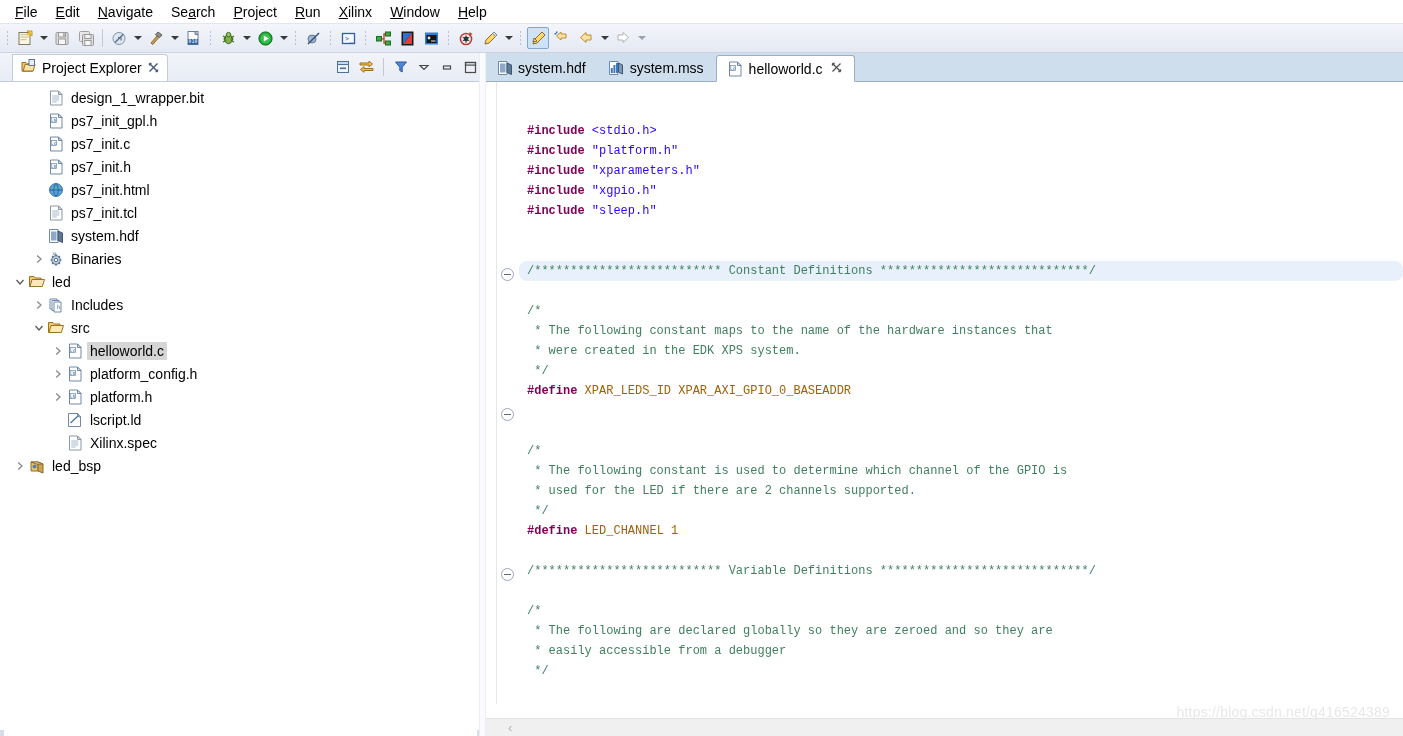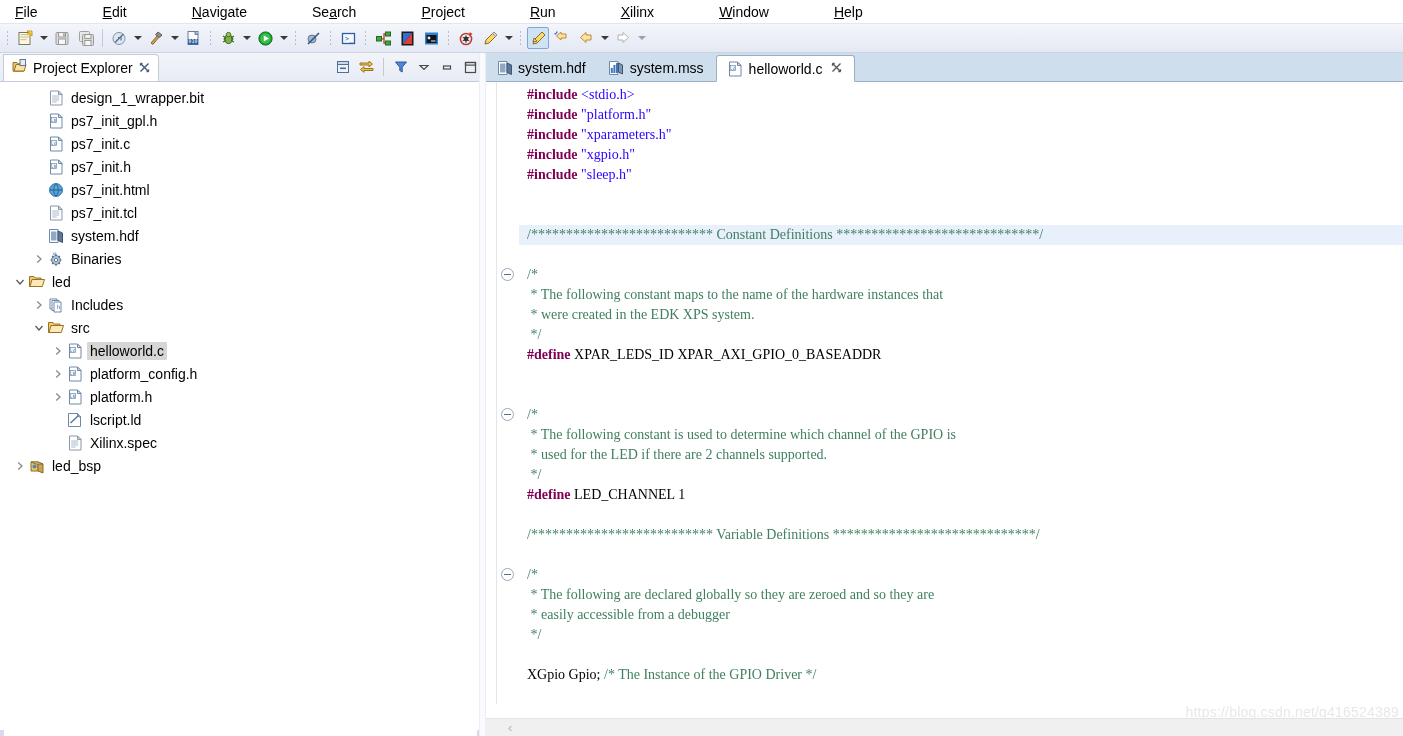--- a/index.html
+++ b/index.html
@@ -8,21 +8,21 @@
     background:#ffffff;
     font-family:"Liberation Sans", sans-serif;
     font-size:13px;color:#000;
     -webkit-font-smoothing:antialiased;
   }
   .app{position:relative;width:1403px;height:736px;background:#fdfdfe;}
 
   
   .menubar{
     height:23px;background:#ffffff;display:flex;align-items:center;
-    padding-left:6px;box-sizing:border-box;gap:47px;
+    padding-left:6px;box-sizing:border-box;
   }
   .menu-item{
     font-size:14px;color:#000;padding:2px 9px;cursor:default;white-space:nowrap;
   }
   .menu-item .mn{text-decoration:underline;}
 
   
   .toolbar{
     height:30px;
     background:linear-gradient(to bottom,#f4f6fb 0%,#eceff7 50%,#e4e9f4 100%);
@@ -45,21 +45,21 @@
   .left-panel{width:486px;position:relative;background:#fff;box-sizing:border-box;}
   .right-panel{flex:1;position:relative;background:#fff;box-sizing:border-box;}
 
   
   .view-tabbar{
     height:28px;position:relative;
     background:linear-gradient(to bottom,#f2f4f9,#e8ecf5);
     border-bottom:1px solid #c3cbd9;
   }
   .view-tab{
-    position:absolute;left:3px;top:1px;height:27px;
+    position:absolute;left:12px;top:1px;height:27px;
     display:flex;align-items:center;padding:0 8px 0 8px;
     background:#ffffff;
     border:1px solid #c3cbd9;border-bottom:none;
     border-top-right-radius:4px;box-sizing:border-box;
   }
   .view-tab .vt-label{font-size:14px;color:#000;margin:0 6px 0 5px;}
   .view-tools{position:absolute;right:6px;top:0;height:28px;display:flex;align-items:center;gap:3px;}
   .vtool{width:20px;height:20px;display:flex;align-items:center;justify-content:center;border-radius:2px;}
 
   
@@ -87,30 +87,31 @@
     position:relative;top:1px;
   }
   .etab .eicon{width:17px;height:17px;margin-right:5px;display:flex;align-items:center;justify-content:center;}
   .etab .eclose{margin-left:8px;color:#555;font-size:13px;}
 
   .edit-area{position:relative;height:622px;background:#fff;display:flex;}
   .gutter-left{width:10px;background:#fff;border-right:1px solid #e6e6e6;flex:0 0 10px;}
   .fold-col{width:22px;background:#fff;flex:0 0 22px;position:relative;}
   .code-wrap{flex:1;position:relative;overflow:hidden;}
   .code{
-    font-family:Liberation Serif, serif;
-    font-size:14px;line-height:20px;white-space:pre;
+    font-family:Liberation Mono, monospace;
+    font-size:12px;line-height:20px;white-space:pre;
     padding-top:3px;
+    margin-top:36px;
   }
   .ln{height:20px;padding-left:8px;}
-  .ln.hl{background:#e8f0fc;}
+  .ln.hl{background:#e8f0fc;border-radius:8px;}
   .pp{color:#7f0055;font-weight:bold;}
   .str{color:#2a00ff;}
   .cm{color:#3f7f5f;}
-  .pl{color:#000000;}
+  .pl{color:#a16207;}
 
   .fold-marker{
     position:absolute;left:4px;width:13px;height:13px;border:1px solid #9aa7bb;
     border-radius:7px;background:#fff;box-sizing:border-box;
   }
   .fold-marker:after{
     content:"";position:absolute;left:2px;top:5px;width:7px;height:1px;background:#5d6b80;
   }
 
   .hscroll{
@@ -124,21 +125,21 @@
     position:absolute;top:0;bottom:0;right:0;width:5px;background:#fafbfe;
     border-left:1px solid #eceef4;border-right:1px solid #eceef4;
   }
   .left-hscroll{
     position:absolute;left:0;right:5px;bottom:0;height:6px;background:#fff;
   }
   .left-hscroll .thumbl{position:absolute;left:0;bottom:0;width:4px;height:6px;background:#d6dcec;}
   .left-hscroll .thumbr{position:absolute;right:0;bottom:0;width:4px;height:6px;background:#d6dcec;}
 
   .watermark{
-    position:absolute;right:4px;bottom:16px;
+    position:absolute;right:13px;bottom:16px;
     font-size:14px;color:#e8e8e8;letter-spacing:0.2px;
     font-family:"Liberation Sans",sans-serif;pointer-events:none;
   }
 </style>
 </head>
 <body>
 
 <div class="app">
 
   <div class="menubar" id="menubar">

